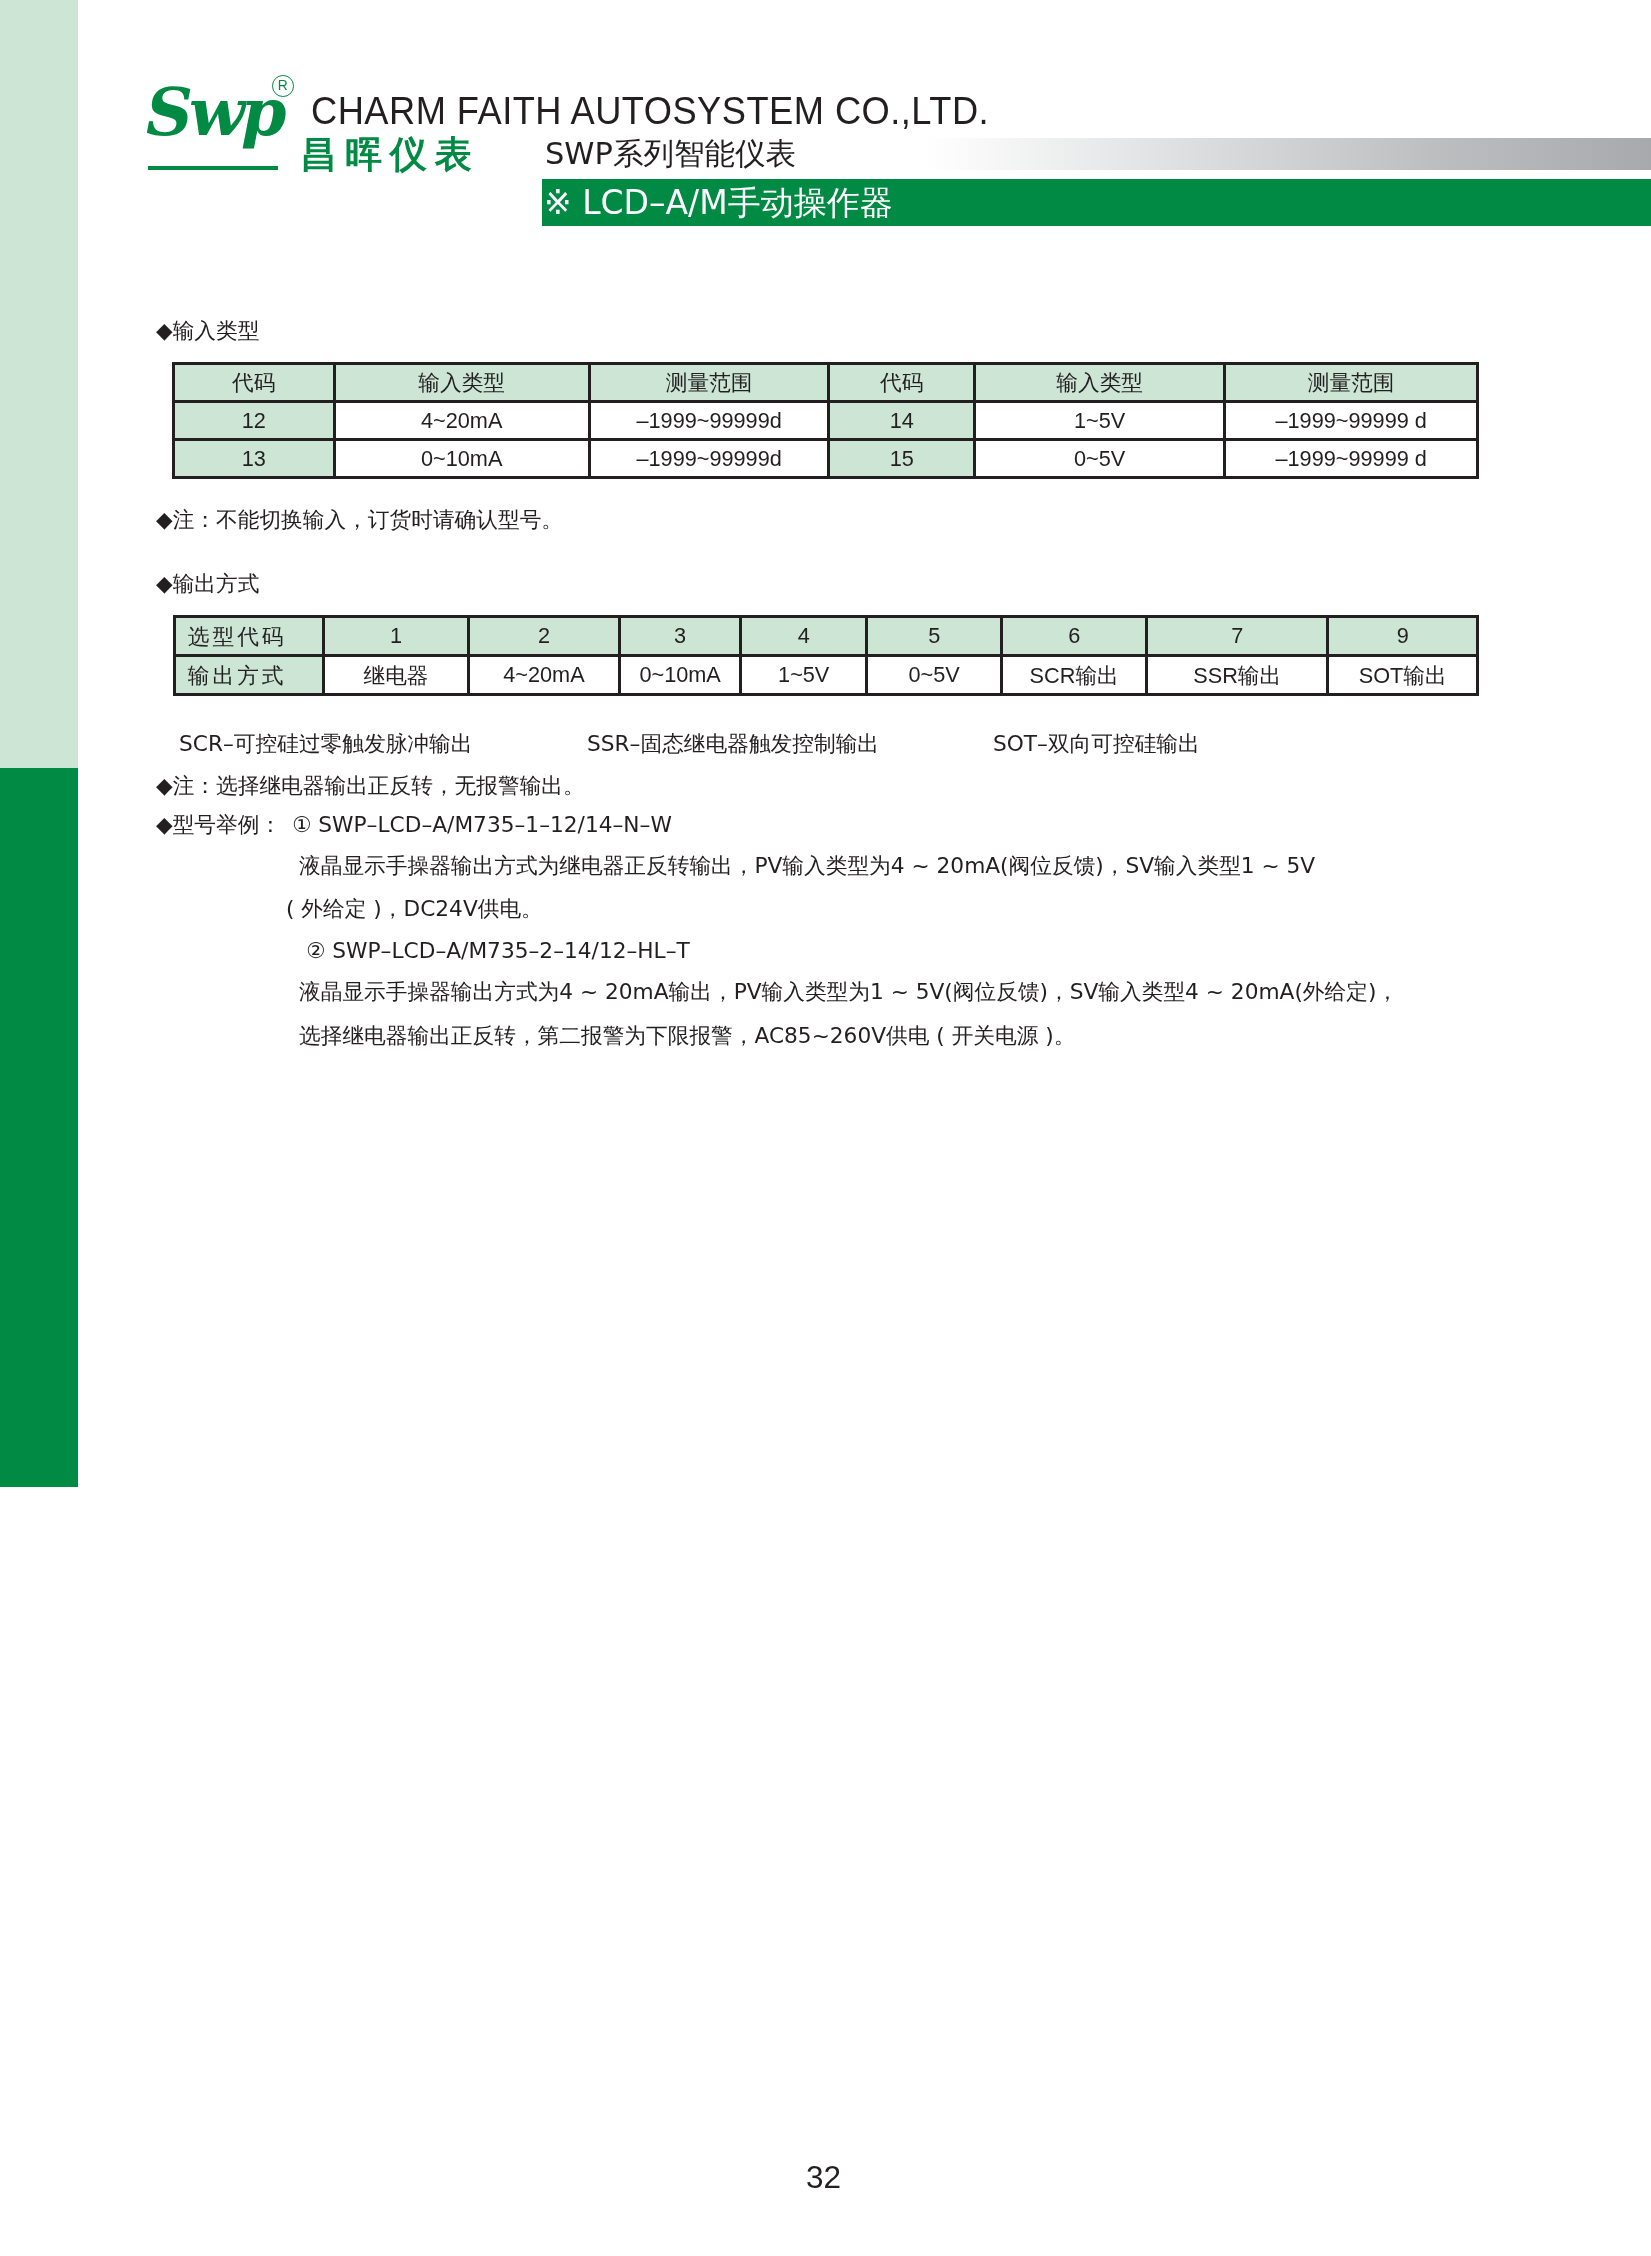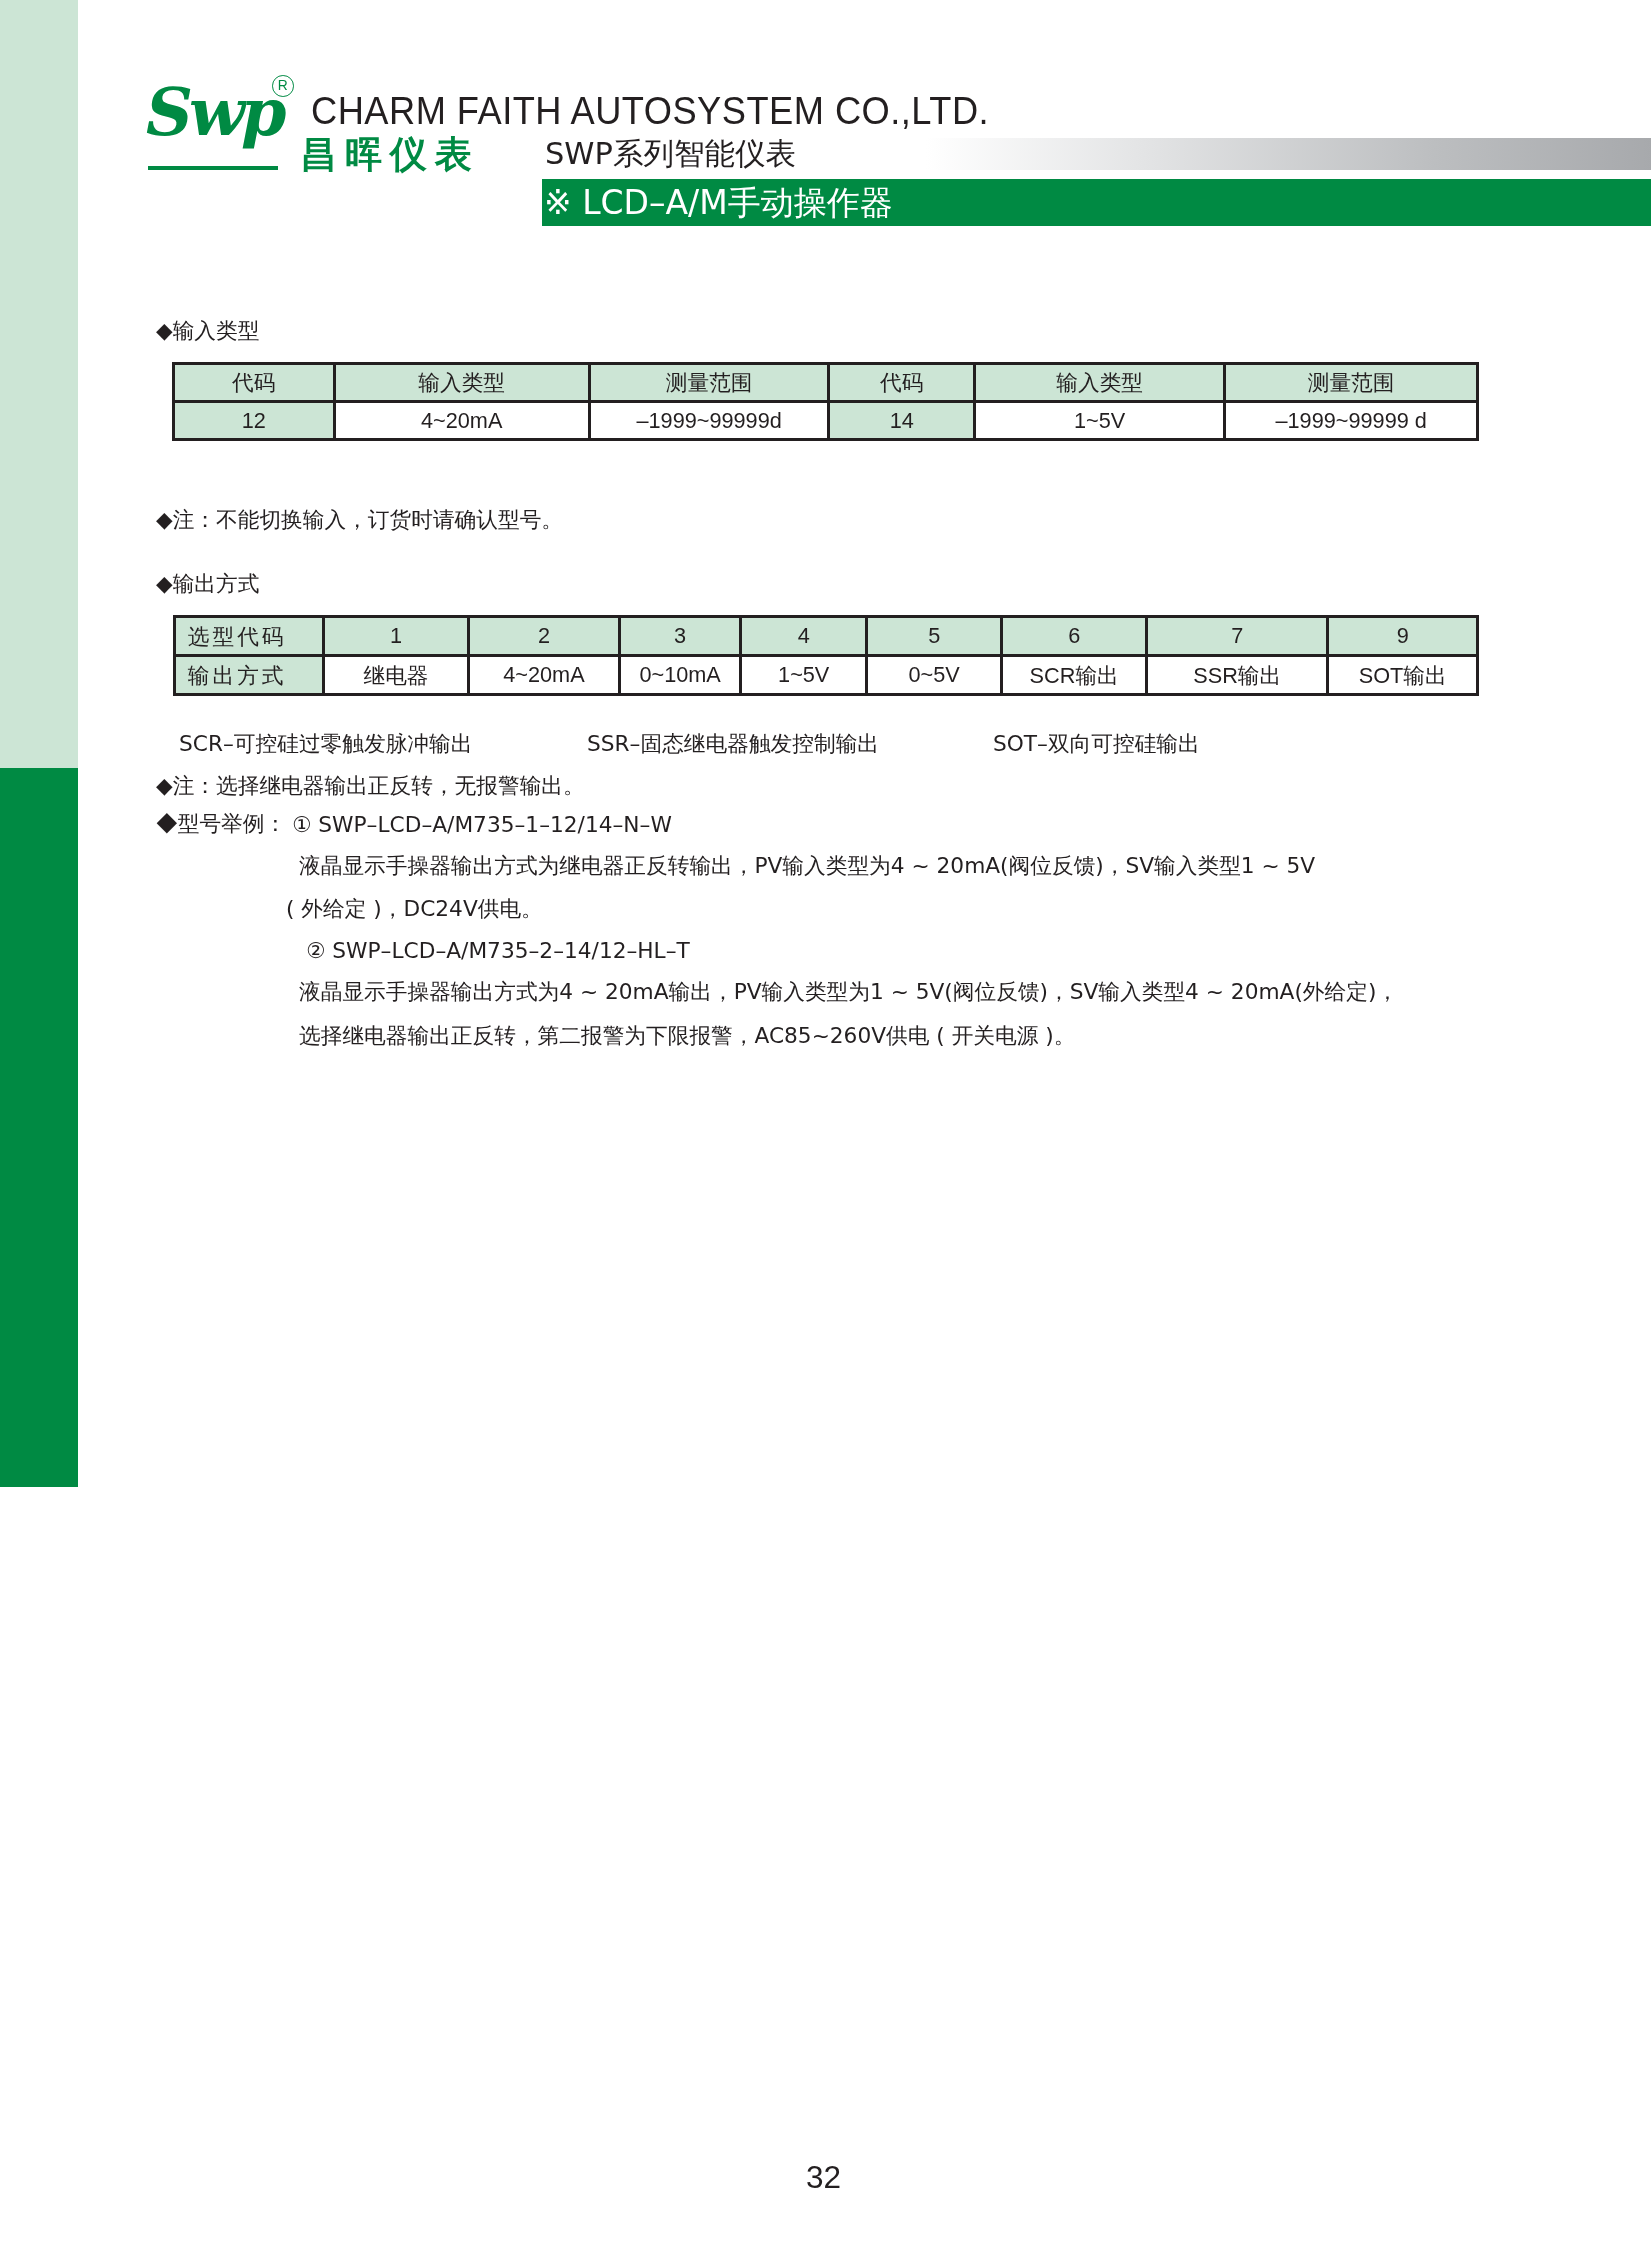--- a/index.html
+++ b/index.html
@@ -126,20 +126,28 @@
     <td class="g">代码</td>
     <td class="g">输入类型</td>
     <td class="g">测量范围</td>
   </tr>
   <tr>
     <td class="g">12</td>
     <td class="w">4~20mA</td>
     <td class="w">–1999~99999d</td>
     <td class="g">14</td>
     <td class="w">1~5V</td>
+    <td class="w">–1999~99999 d</td>
+  </tr>
+  <tr>
+    <td class="g">13</td>
+    <td class="w">0~10mA</td>
+    <td class="w">–1999~99999d</td>
+    <td class="g">15</td>
+    <td class="w">0~5V</td>
     <td class="w">–1999~99999 d</td>
   </tr>
 </tbody>
   </table>
 
 <div class="section-label" style="left:156px; top:506px;">◆注：不能切换输入，订货时请确认型号。</div>
 
 <div class="section-label" style="left:156px; top:570px;">◆输出方式</div>
 
 <table class="grid" id="t2">
@@ -181,21 +189,21 @@
   </table>
 
 <div class="abbr-line">
   <span style="left:0;">SCR–可控硅过零触发脉冲输出</span>
   <span style="left:408px;">SSR–固态继电器触发控制输出</span>
   <span style="left:814px;">SOT–双向可控硅输出</span>
 </div>
 
 <div class="text-line" style="left:156px; top:771px;">◆注：选择继电器输出正反转，无报警输出。</div>
 
-<div class="text-line" style="left:156px; top:810px;font-family:Liberation Serif, serif;">◆型号举例：</div>
+<div class="text-line" style="left:156px; top:810px;">◆型号举例：</div>
 <div class="text-line" style="left:292px; top:810px;">① SWP–LCD–A/M735–1–12/14–N–W</div>
 <div class="text-line" style="left:299px; top:851px;">液晶显示手操器输出方式为继电器正反转输出，PV输入类型为4 ~ 20mA(阀位反馈)，SV输入类型1 ~ 5V</div>
 <div class="text-line" style="left:286px; top:894px;">( 外给定 )，DC24V供电。</div>
 <div class="text-line" style="left:306px; top:936px;">② SWP–LCD–A/M735–2–14/12–HL–T</div>
 <div class="text-line" style="left:299px; top:977px;">液晶显示手操器输出方式为4 ~ 20mA输出，PV输入类型为1 ~ 5V(阀位反馈)，SV输入类型4 ~ 20mA(外给定)，</div>
 <div class="text-line" style="left:299px; top:1021px;">选择继电器输出正反转，第二报警为下限报警，AC85~260V供电 ( 开关电源 )。</div>
 
 <div class="page-num">32</div>
 
 

